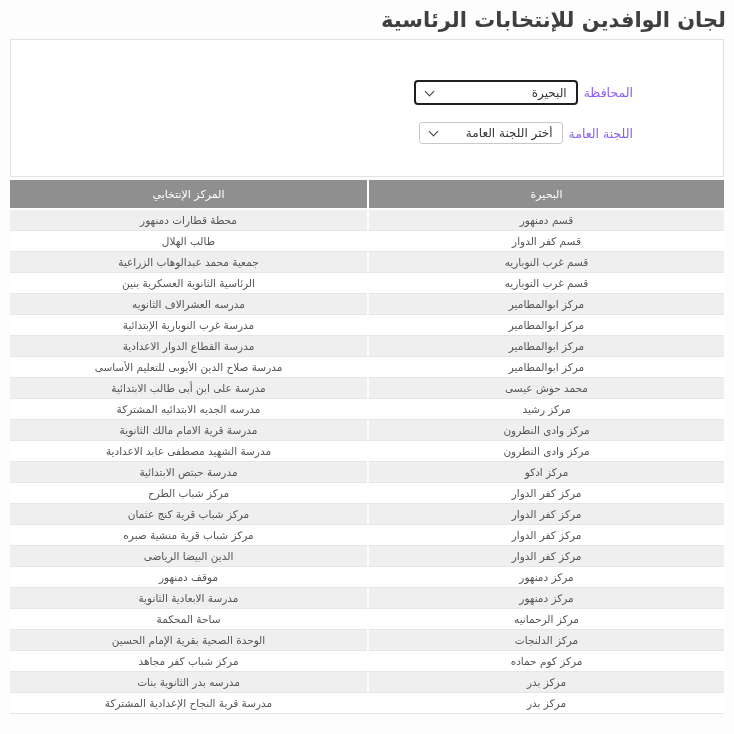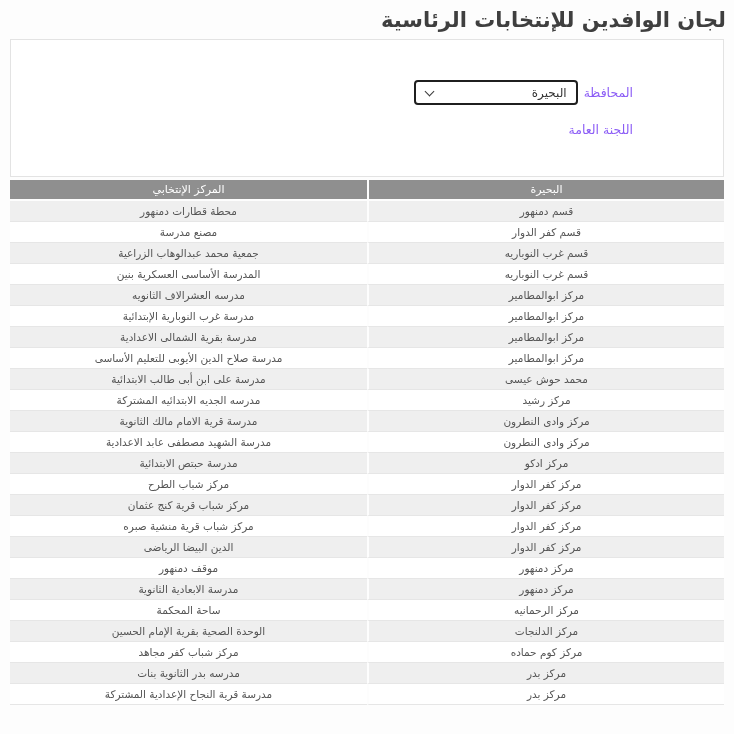--- a/index.html
+++ b/index.html
@@ -75,21 +75,21 @@
     margin: 3px 10px 0;
     border-collapse: separate;
     border-spacing: 0;
     table-layout: fixed;
   }
   .centers-table th {
     background: #8f8f8f;
     color: #fff;
     font-weight: normal;
     font-size: 11px;
-    height: 21px;
+    height: 30px;
     padding: 0;
     text-align: center;
     border-bottom: 2px solid #fdfdfd;
   }
   .centers-table td {
     font-size: 10.5px;
     color: #555;
     text-align: center;
     height: 21px;
     padding: 0 4px;
@@ -111,58 +111,62 @@
 <div class="filter-panel">
   <div class="form-row">
     <span class="form-label">المحافظة</span>
     <div class="select select-governorate">
       <span class="value">البحيرة</span>
       <span class="chevron"></span>
     </div>
   </div>
   <div class="form-row">
     <span class="form-label">اللجنة العامة</span>
+    <div class="select select-committee">
+      <span class="value">أختر اللجنة العامة</span>
+      <span class="chevron"></span>
+    </div>
   </div>
 </div>
 
 <table class="centers-table">
   <thead>
     <tr>
       <th>البحيرة</th>
       <th>المركز الإنتخابي</th>
     </tr>
   </thead>
   <tbody>
       <tr>
         <td>قسم دمنهور</td>
         <td>محطة قطارات دمنهور</td>
       </tr>
       <tr>
         <td>قسم كفر الدوار</td>
-        <td>مصنع مدرسة</td>
+        <td>طالب الهلال</td>
       </tr>
       <tr>
         <td>قسم غرب النوباريه</td>
         <td>جمعية محمد عبدالوهاب الزراعية</td>
       </tr>
       <tr>
         <td>قسم غرب النوباريه</td>
-        <td>المدرسة الأساسى العسكرية بنين</td>
+        <td>الرئاسية الثانوية العسكرية بنين</td>
       </tr>
       <tr>
         <td>مركز ابوالمطامير</td>
         <td>مدرسه العشرالاف الثانويه</td>
       </tr>
       <tr>
         <td>مركز ابوالمطامير</td>
         <td>مدرسة غرب النوبارية الإبتدائية</td>
       </tr>
       <tr>
         <td>مركز ابوالمطامير</td>
-        <td>مدرسة بقرية الشمالى الاعدادية</td>
+        <td>مدرسة القطاع الدوار الاعدادية</td>
       </tr>
       <tr>
         <td>مركز ابوالمطامير</td>
         <td>مدرسة صلاح الدين الأيوبى للتعليم الأساسى</td>
       </tr>
       <tr>
         <td>محمد حوش عيسى</td>
         <td>مدرسة على ابن أبى طالب الابتدائية</td>
       </tr>
       <tr>

